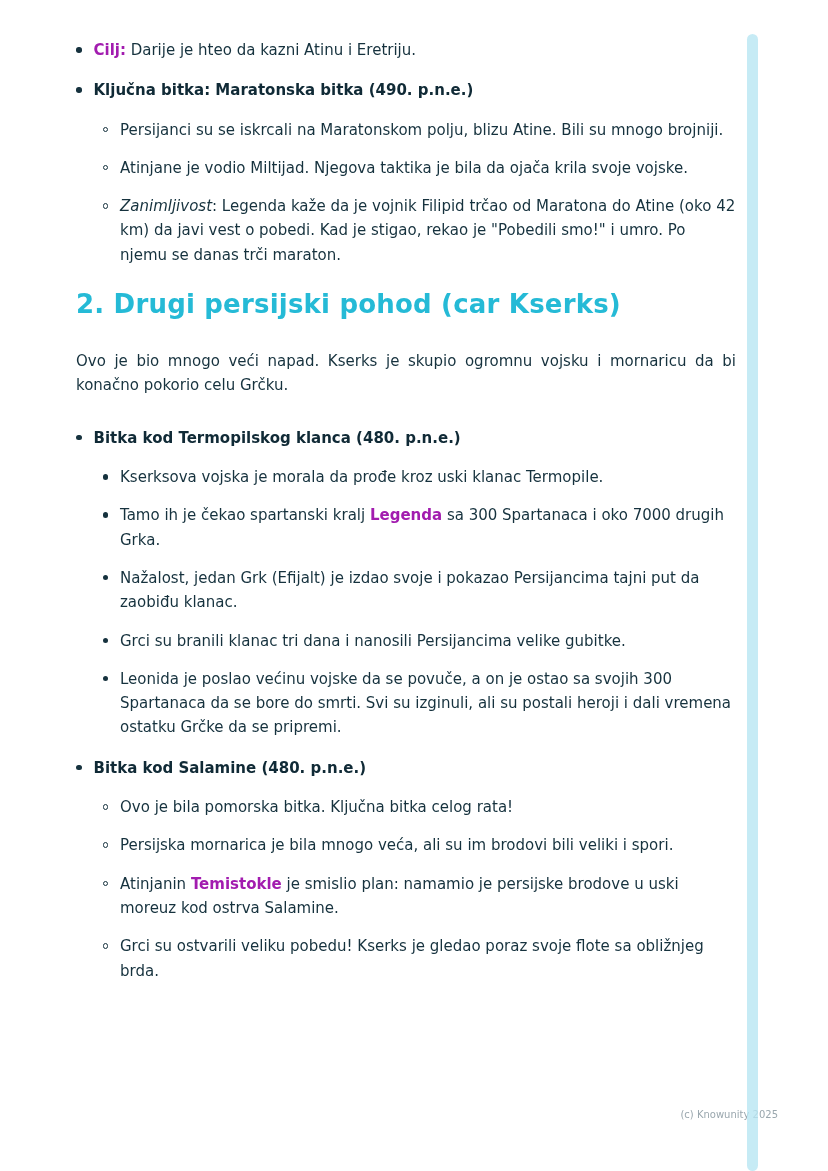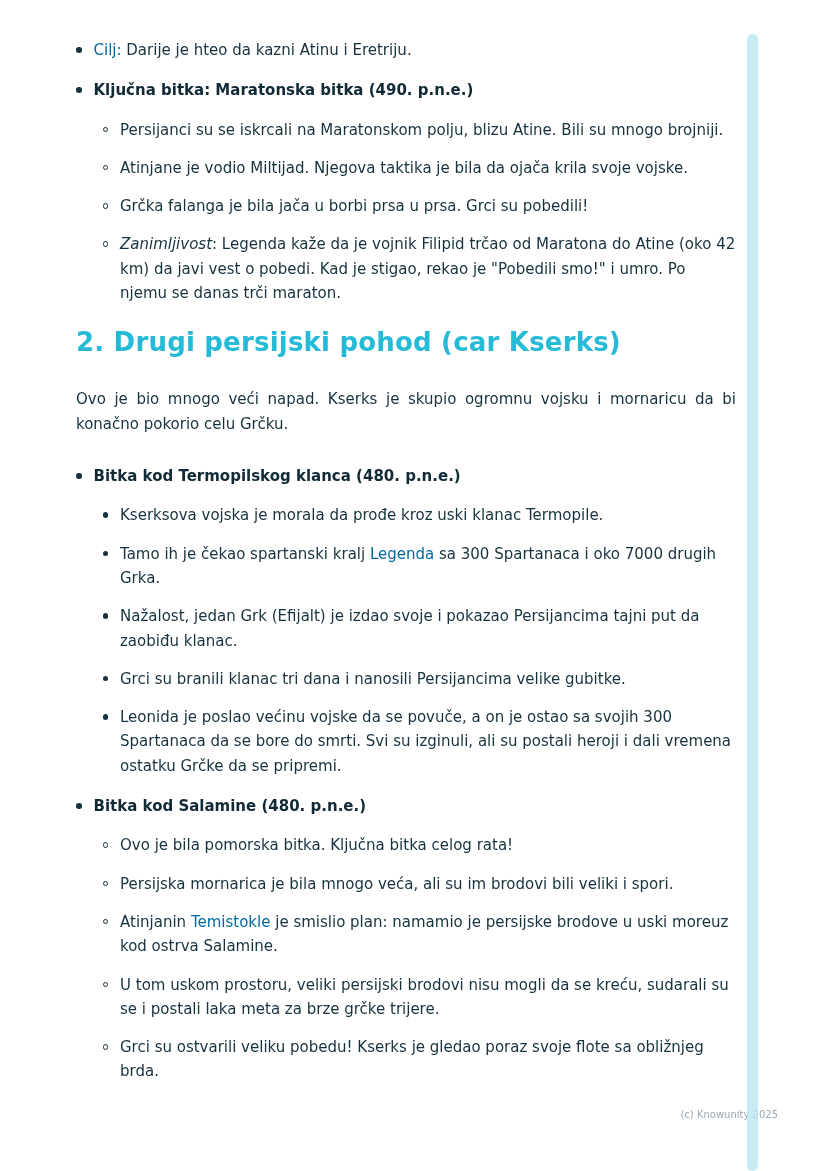--- a/index.html
+++ b/index.html
@@ -27,21 +27,21 @@
     width: 5.5px;
     height: 5.5px;
     border-radius: 50%;
     margin-top: 9px;
     margin-right: 12px;
   }
   .marker.solid { background: #16323e; }
   .marker.hollow { background: transparent; border: 1.4px solid #16323e; }
   .txt { flex: 1 1 auto; min-width: 0; }
   strong.title { font-weight: 700; color: #102a36; }
-  .lead-bold { font-weight: 400; color: #0369a1; }
+  .lead-bold { font-weight: 700; color: #a21caf; }
   .lvl2 { margin-top: 15px; padding-left: 9px; }
   .lvl2 > li { margin-bottom: 14px; }
   .lvl2 > li:last-child { margin-bottom: 0; }
   h2 {
     font-size: 26px;
     font-weight: 700;
     color: #25bad6;
     margin: 14px 0 24px 0;
     letter-spacing: 0.2px;
   }
@@ -99,26 +99,20 @@
             </li>
             <li>
               <div class="item">
                 <span class="marker hollow"></span>
                 <div class="txt">Atinjane je vodio Miltijad. Njegova taktika je bila da ojača krila svoje vojske.</div>
               </div>
             </li>
             <li>
               <div class="item">
                 <span class="marker hollow"></span>
-                <div class="txt">Grčka falanga je bila jača u borbi prsa u prsa. Grci su pobedili!</div>
-              </div>
-            </li>
-            <li>
-              <div class="item">
-                <span class="marker hollow"></span>
                 <div class="txt">
                   <em class="note">Zanimljivost</em><span>: Legenda kaže da je vojnik Filipid trčao od Maratona do Atine (oko 42 km) da javi vest o pobedi. Kad je stigao, rekao je "Pobedili smo!" i umro. Po njemu se danas trči maraton.</span>
                 </div>
               </div>
             </li>
           </ul>
         </div>
       </div>
     </li>
 
@@ -195,26 +189,20 @@
               <div class="item">
                 <span class="marker hollow"></span>
                 <div class="txt">
                   <span>Atinjanin </span><span class="lead-bold">Temistokle</span><span> je smislio plan: namamio je persijske brodove u uski moreuz kod ostrva Salamine.</span>
                 </div>
               </div>
             </li>
             <li>
               <div class="item">
                 <span class="marker hollow"></span>
-                <div class="txt">U tom uskom prostoru, veliki persijski brodovi nisu mogli da se kreću, sudarali su se i postali laka meta za brze grčke trijere.</div>
-              </div>
-            </li>
-            <li>
-              <div class="item">
-                <span class="marker hollow"></span>
                 <div class="txt">Grci su ostvarili veliku pobedu! Kserks je gledao poraz svoje flote sa obližnjeg brda.</div>
               </div>
             </li>
           </ul>
         </div>
       </div>
     </li>
 
   </ul>
 

